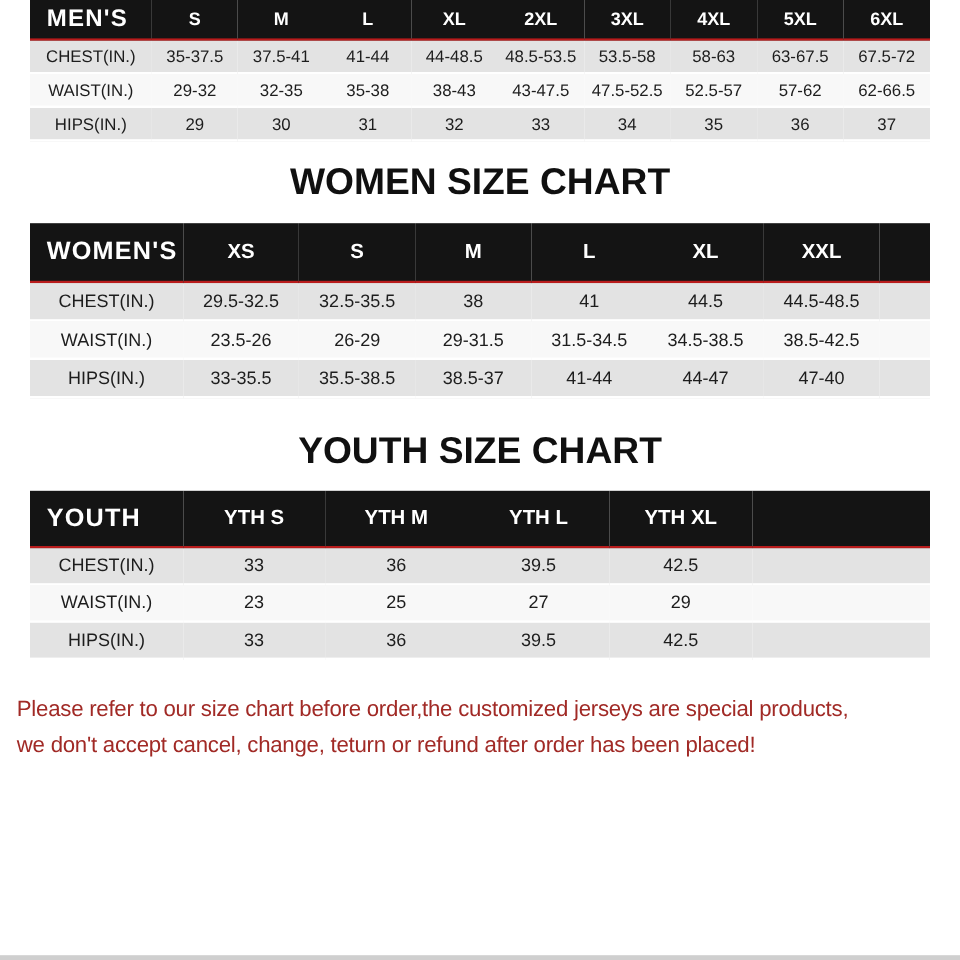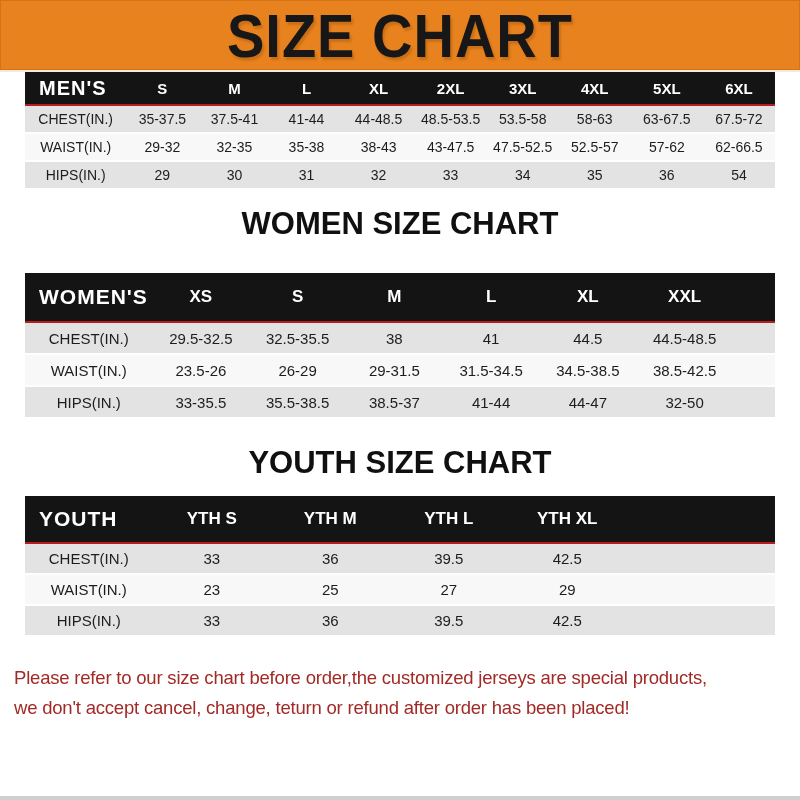--- a/index.html
+++ b/index.html
@@ -38,21 +38,21 @@
   .section-heading {
     margin: 16px 0 18px 0;
     text-align: center;
     font-size: 31px;
     font-weight: bold;
     color: #101010;
     letter-spacing: 0px;
     line-height: 36px;
   }
   .heading-youth { margin-top: 26px; margin-bottom: 15px; }
-  .heading-women { margin-bottom: 31px; }
+  .heading-women { margin-bottom: 16px; }
 
   
   .size-table {
     width: 750px;
     margin: 0 auto;
     border-collapse: separate;
     border-spacing: 0;
     table-layout: fixed;
   }
   .size-table thead th {
@@ -104,23 +104,20 @@
     left: 0; bottom: 0;
     width: 100%; height: 4px;
     background: #cfcfcf;
   }
 </style>
 </head>
 <body>
 
 <div class="page">
 
-  <header class="banner">
-    <span class="banner-title">SIZE CHART</span>
-  </header>
 
   <section class="chart-section">
     <table class="size-table table-men">
       <colgroup>
         <col style="width:13.5%">
         <col style="width:9.6%">
           <col style="width:9.6%">
           <col style="width:9.6%">
         <col style="width:9.6%">
           <col style="width:9.6%">
@@ -171,21 +168,21 @@
           <tr>
             <td class="label">HIPS(IN.)</td>
             <td>29</td>
             <td>30</td>
             <td>31</td>
             <td>32</td>
             <td>33</td>
             <td>34</td>
             <td>35</td>
             <td>36</td>
-            <td>54</td>
+            <td>37</td>
           </tr>
         </tbody>
       </table>
   </section>
 
   <section class="chart-section">
     <h2 class="section-heading heading-women">WOMEN SIZE CHART</h2>
     <table class="size-table table-women">
       <colgroup>
         <col style="width:17%">
@@ -230,21 +227,21 @@
             <td>38.5-42.5</td>
             <td class="filler"></td>
           </tr>
           <tr>
             <td class="label">HIPS(IN.)</td>
             <td>33-35.5</td>
             <td>35.5-38.5</td>
             <td>38.5-37</td>
             <td>41-44</td>
             <td>44-47</td>
-            <td>32-50</td>
+            <td>47-40</td>
             <td class="filler"></td>
           </tr>
         </tbody>
       </table>
   </section>
 
   <section class="chart-section">
     <h2 class="section-heading heading-youth">YOUTH SIZE CHART</h2>
     <table class="size-table table-youth">
       <colgroup>

